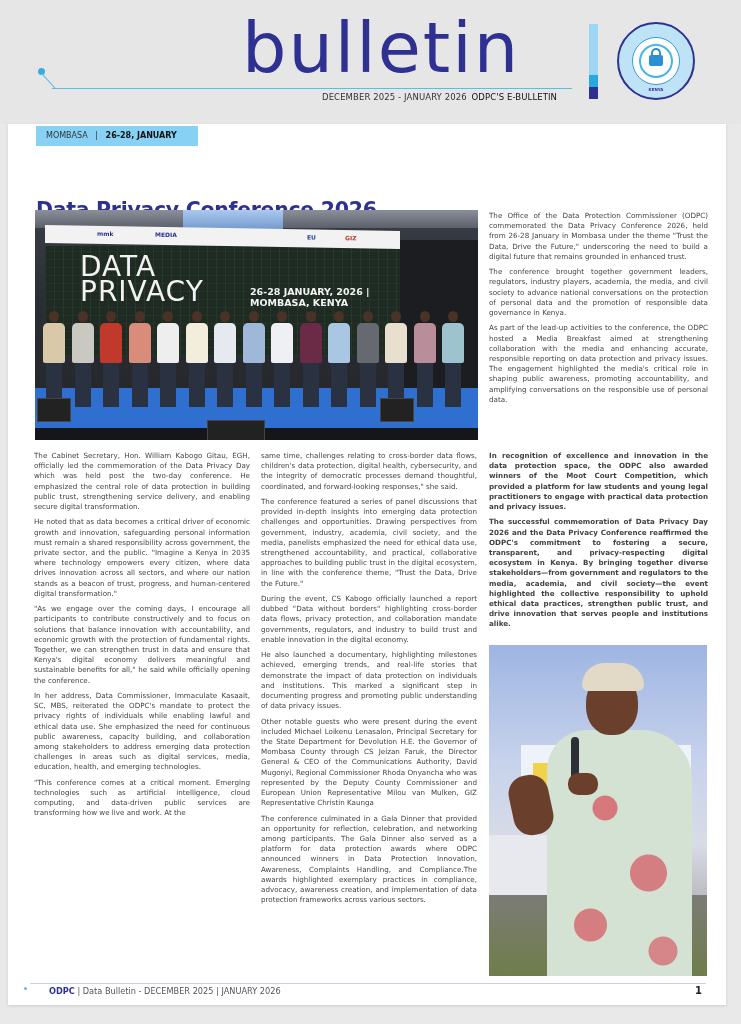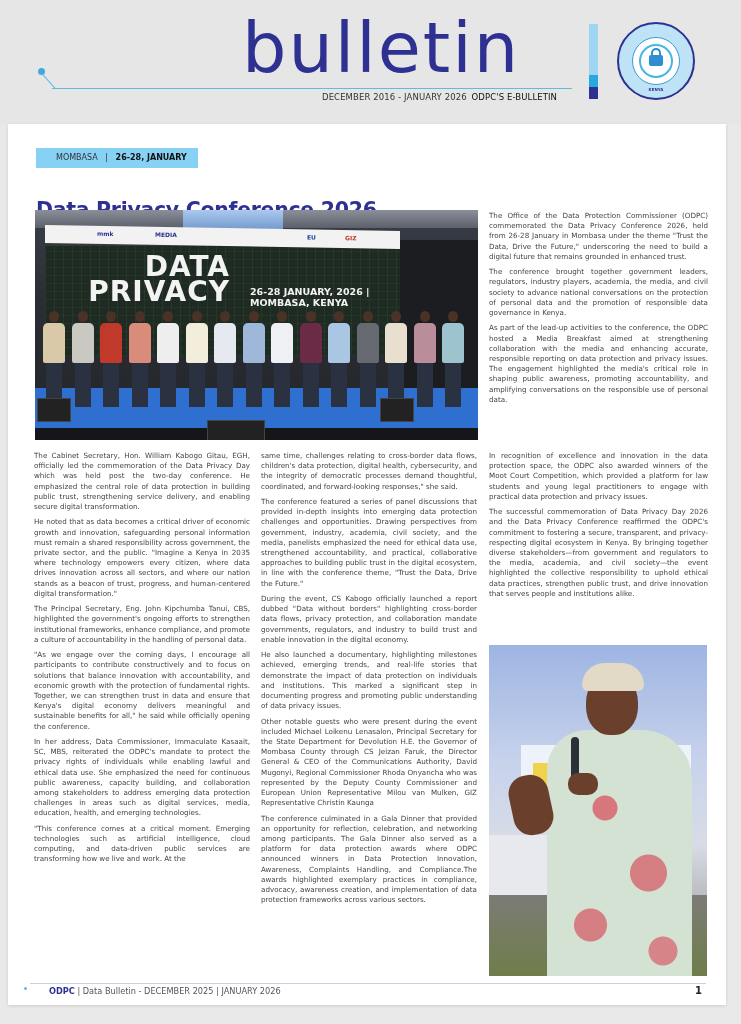--- a/index.html
+++ b/index.html
@@ -16,38 +16,38 @@
   .vbar .mid { position:absolute; left:0; top:51px; width:9px; height:12px; background:#29a8e0; }
   .vbar .bot { position:absolute; left:0; top:63px; width:9px; height:12px; background:#2e3192; }
   .seal { position:absolute; left:617px; top:22px; width:78px; height:78px; border-radius:50%; background:#bfe3f6; border:2px solid #2e3192; box-sizing:border-box; }
   .seal .inner { position:absolute; left:13px; top:13px; width:48px; height:48px; border-radius:50%; background:#ffffff; border:1px solid #3a9bd5; box-sizing:border-box; }
   .seal .ring { position:absolute; left:6px; top:6px; width:34px; height:34px; border-radius:50%; border:2px solid #49b4e6; box-sizing:border-box; }
   .seal .lock { position:absolute; left:16px; top:17px; width:14px; height:11px; background:#2d8fcf; border-radius:2px; }
   .seal .shackle { position:absolute; left:18px; top:10px; width:10px; height:10px; border:2px solid #2d8fcf; border-bottom:none; border-radius:6px 6px 0 0; box-sizing:border-box; }
   .seal .seal-txt { position:absolute; left:0; top:63px; width:74px; text-align:center; font-size:4px; color:#2e3192; font-weight:bold; }
 
   .page { position:absolute; left:8px; top:124px; width:718px; height:881px; background:#ffffff; box-shadow:0 1px 3px rgba(0,0,0,0.12); }
-  .location-tag { position:absolute; left:36px; top:148px; width:162px; height:20px; background:#87d1f5; font-size:8px; line-height:20px; color:#333; box-sizing:border-box; padding-left:20px; }
+  .location-tag { position:absolute; left:36px; top:126px; width:162px; height:20px; background:#87d1f5; font-size:8px; line-height:20px; color:#333; box-sizing:border-box; padding-left:10px; }
   .location-tag .date { font-weight:bold; color:#111; }
   .title { position:absolute; left:36px; top:175px; font-family:"DejaVu Sans", sans-serif; font-weight:bold; font-size:20.5px; color:#2e3192; letter-spacing:-0.3px;margin-top:23px; }
 
   .col { position:absolute; font-size:7.15px; line-height:10.2px; color:#444; text-align:justify; font-family:"DejaVu Sans", sans-serif; }
   .col p { margin:0 0 5.2px 0; hyphens:none; }
   .col1 { left:34px; top:451px; width:216px; }
   .col2 { left:261px; top:451px; width:216px; }
   .col3a { left:489px; top:211px; width:219px; }
-  .col3b { left:489px; top:451px; width:219px; }
+  .col3b { left:489px; top:451px; width:219px;font-weight:bold; }
 
   .photo-group { position:absolute; left:35px; top:210px; width:443px; height:230px; overflow:hidden; background:linear-gradient(#3a3e47 0%, #2a2d33 40%, #23252a 100%); }
   .pg-ceiling { position:absolute; left:0; top:0; width:443px; height:18px; background:linear-gradient(#8a8f99,#5c606a); }
   .pg-ceiling-light { position:absolute; left:148px; top:0; width:100px; height:22px; background:linear-gradient(#a9c9ef,#6e93c8); }
   .pg-banner { position:absolute; left:10px; top:18px; width:355px; height:18px; background:#f2f2f2; transform:skewY(1deg); }
   .pg-banner span { position:absolute; top:4px; font-size:6px; color:#2e3192; font-weight:bold; }
   .pg-screen { position:absolute; left:10px; top:36px; width:355px; height:110px; background:#1f2a23; background-image:repeating-linear-gradient(90deg, rgba(70,160,90,0.12) 0 1px, transparent 1px 9px), repeating-linear-gradient(0deg, rgba(70,160,90,0.08) 0 1px, transparent 1px 8px); }
-  .pg-big { position:absolute; left:45px; top:40px; font-weight:bold; font-size:28px; line-height:25px; color:#f3f3f3; letter-spacing:1px;text-align:right; }
+  .pg-big { position:absolute; left:45px; top:40px; font-weight:normal; font-size:28px; line-height:25px; color:#f3f3f3; letter-spacing:1px; }
   .pg-side { position:absolute; left:210px; top:77px; font-weight:bold; font-size:9.5px; line-height:11px; color:#f3f3f3; }
   .pg-curtain { position:absolute; left:365px; top:30px; width:78px; height:160px; background:#1c1d21; }
   .pg-floor { position:absolute; left:0; top:178px; width:443px; height:40px; background:#2f6fd0; }
   .pg-floor2 { position:absolute; left:0; top:218px; width:443px; height:12px; background:#15161a; }
   .pg-speaker { position:absolute; width:32px; height:22px; background:#222; border:1px solid #444; }
   .person { position:absolute; bottom:33px; width:22px; }
   .person .head { width:10px; height:11px; border-radius:50%; background:#4b3226; margin:0 auto; }
   .person .torso { width:22px; height:40px; border-radius:5px 5px 2px 2px; margin-top:1px; }
   .person .legs { width:16px; height:44px; margin:0 auto; background:#2a3140; }
 
@@ -71,21 +71,21 @@
 </style>
 </head>
 <body>
 
 <div class="header">
   <div class="circuit-dot"></div>
   <div class="circuit-diag"></div>
   <div class="circuit-line"></div>
   <div class="logo-bulletin">bulletin</div>
   <div class="issue-line">
-    <span>DECEMBER 2016 - JANUARY 2026</span>
+    <span>DECEMBER 2025 - JANUARY 2026</span>
     <span class="brand">ODPC'S E-BULLETIN</span>
   </div>
   <div class="vbar">
     <div class="mid"></div>
     <div class="bot"></div>
   </div>
   <div class="seal">
     <div class="inner">
       <div class="ring"></div>
       <div class="shackle"></div>
@@ -205,21 +205,20 @@
 
 <div class="col col3a">
   <p>The Office of the Data Protection Commissioner (ODPC) commemorated the Data Privacy Conference 2026, held from 26-28 January in Mombasa under the theme "Trust the Data, Drive the Future," underscoring the need to build a digital future that remains grounded in enhanced trust.</p>
   <p>The conference brought together government leaders, regulators, industry players, academia, the media, and civil society to advance national conversations on the protection of personal data and the promotion of responsible data governance in Kenya.</p>
   <p>As part of the lead-up activities to the conference, the ODPC hosted a Media Breakfast aimed at strengthening collaboration with the media and enhancing accurate, responsible reporting on data protection and privacy issues. The engagement highlighted the media's critical role in shaping public awareness, promoting accountability, and amplifying conversations on the responsible use of personal data.</p>
 </div>
 
 <div class="col col1">
   <p>The Cabinet Secretary, Hon. William Kabogo Gitau, EGH, officially led the commemoration of the Data Privacy Day which was held post the two-day conference. He emphasized the central role of data protection in building public trust, strengthening service delivery, and enabling secure digital transformation.</p>
   <p>He noted that as data becomes a critical driver of economic growth and innovation, safeguarding personal information must remain a shared responsibility across government, the private sector, and the public. "Imagine a Kenya in 2035 where technology empowers every citizen, where data drives innovation across all sectors, and where our nation stands as a beacon of trust, progress, and human-centered digital transformation."</p>
-  <p>The Principal Secretary, Eng. John Kipchumba Tanui, CBS, highlighted the government's ongoing efforts to strengthen institutional frameworks, enhance compliance, and promote a culture of accountability in the handling of personal data.</p>
   <p>"As we engage over the coming days, I encourage all participants to contribute constructively and to focus on solutions that balance innovation with accountability, and economic growth with the protection of fundamental rights. Together, we can strengthen trust in data and ensure that Kenya's digital economy delivers meaningful and sustainable benefits for all," he said while officially opening the conference.</p>
   <p>In her address, Data Commissioner, Immaculate Kasaait, SC, MBS, reiterated the ODPC's mandate to protect the privacy rights of individuals while enabling lawful and ethical data use. She emphasized the need for continuous public awareness, capacity building, and collaboration among stakeholders to address emerging data protection challenges in areas such as digital services, media, education, health, and emerging technologies.</p>
   <p>"This conference comes at a critical moment. Emerging technologies such as artificial intelligence, cloud computing, and data-driven public services are transforming how we live and work. At the</p>
 </div>
 
 <div class="col col2">
   <p>same time, challenges relating to cross-border data flows, children's data protection, digital health, cybersecurity, and the integrity of democratic processes demand thoughtful, coordinated, and forward-looking responses," she said.</p>
   <p>The conference featured a series of panel discussions that provided in-depth insights into emerging data protection challenges and opportunities. Drawing perspectives from government, industry, academia, civil society, and the media, panelists emphasized the need for ethical data use, strengthened accountability, and practical, collaborative approaches to building public trust in the digital ecosystem, in line with the conference theme, "Trust the Data, Drive the Future."</p>
   <p>During the event, CS Kabogo officially launched a report dubbed "Data without borders" highlighting cross-border data flows, privacy protection, and collaboration mandate governments, regulators, and industry to build trust and enable innovation in the digital economy.</p>
   <p>He also launched a documentary, highlighting milestones achieved, emerging trends, and real-life stories that demonstrate the impact of data protection on individuals and institutions. This marked a significant step in documenting progress and promoting public understanding of data privacy issues.</p>

